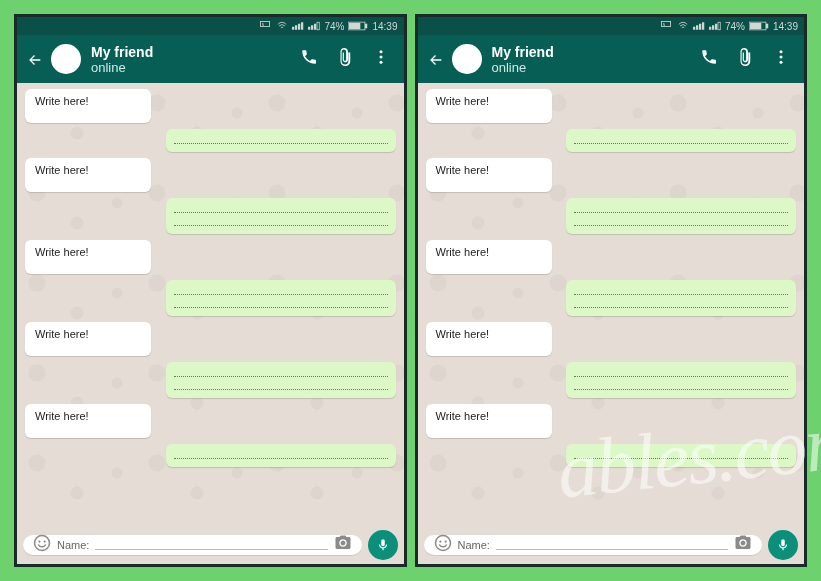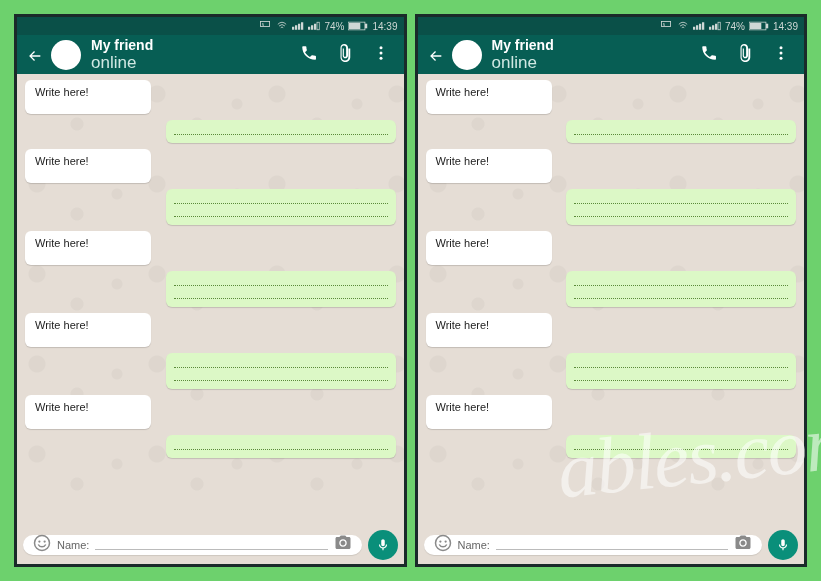--- a/index.html
+++ b/index.html
@@ -26,36 +26,36 @@
   color: #cfd8d5;
   font-size: 10px;
   display: flex;
   justify-content: flex-end;
   align-items: center;
   gap: 4px;
   padding-right: 6px;
 }
 .statusbar .sicon { display:inline-flex; }
 .header {
-  height: 39px;
+  height: 48px;
   background: #075e54;
   color: #fff;
   display: flex;
   align-items: center;
   padding: 0 10px;
   gap: 10px;
 }
 .back { width: 14px; height:14px; }
 .avatar {
   width: 30px; height: 30px; border-radius: 50%;
   background: #fff;
 }
 .contact { flex: 1; }
 .contact .name { font-size: 14px; font-weight: bold; }
-.contact .status { font-size: 17px; color: #d0e8e3; }
+.contact .status { font-size: 13px; color: #d0e8e3; }
 .hicons { display: flex; gap: 18px; margin-right: 4px;}
 .hicons svg { width: 18px; height: 18px; fill: #fff; }
 .chat {
   flex: 1;
   position: relative;
   background-color: #e5ddd5;
   background-image:
     radial-gradient(circle at 20px 20px, rgba(0,0,0,0.03) 8px, transparent 9px),
     radial-gradient(circle at 60px 50px, rgba(0,0,0,0.03) 6px, transparent 7px),
     radial-gradient(circle at 100px 30px, rgba(0,0,0,0.03) 5px, transparent 6px);

